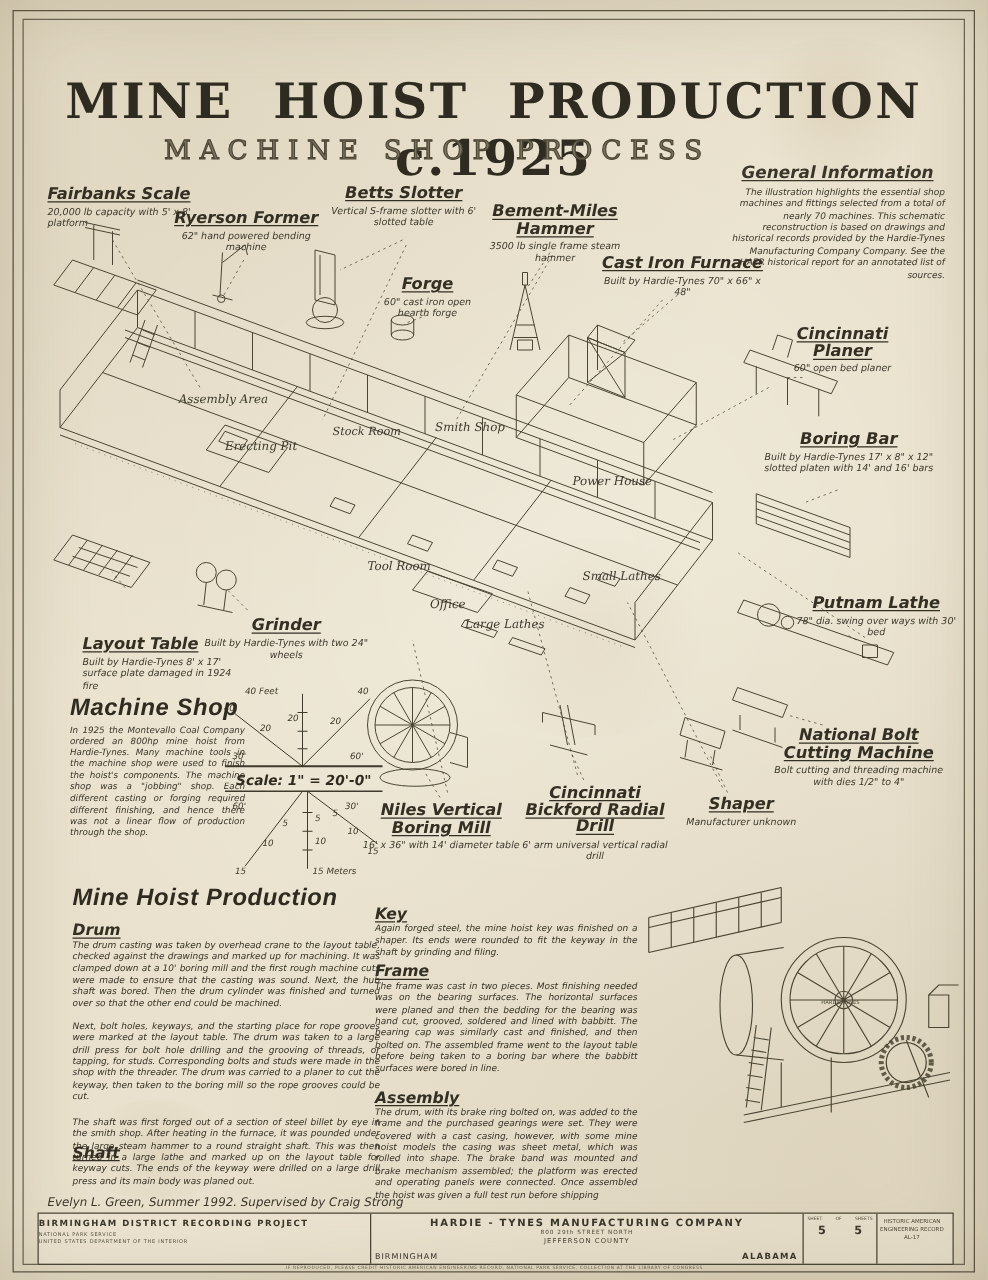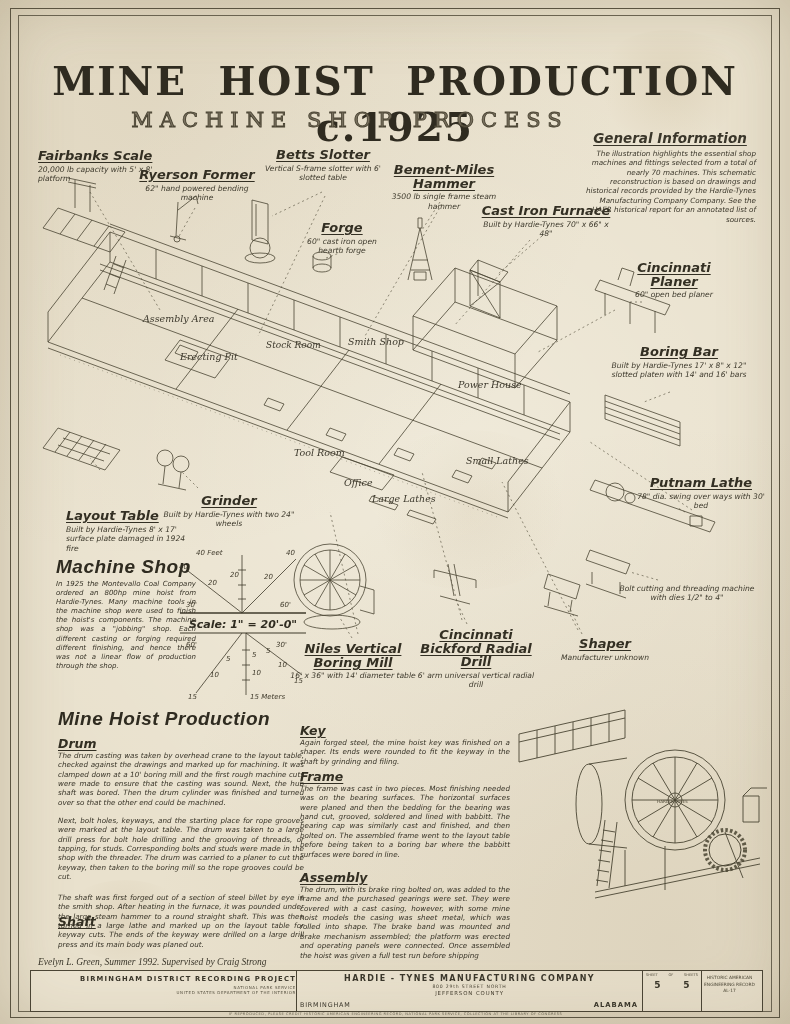--- a/index.html
+++ b/index.html
@@ -43,28 +43,28 @@
     font-size:19px;color:#2f2b20;z-index:3;letter-spacing:.5px;
   }
   .para{position:absolute;font-style:italic;font-size:7.2px;line-height:1.3;text-align:justify;color:#363226;z-index:3;}
   .sec-head{
     position:absolute;font-style:italic;font-weight:bold;font-size:12.5px;
     text-decoration:underline;text-underline-offset:2px;color:#332f23;z-index:3;
   }
   .hoist-cap{position:absolute;left:512px;top:901px;width:244px;text-align:center;z-index:3;}
   .hoist-cap .c{font-family:"DejaVu Serif",serif;font-weight:bold;font-style:italic;font-size:13.5px;color:#2f2b20;}
   .hoist-cap .s{font-style:italic;font-size:7.2px;line-height:1.3;margin-top:2px;}
-  .signature{position:absolute;left:38px;top:957px;font-style:italic;font-size:9.5px;color:#3a362a;z-index:4;font-family:Liberation Serif, serif;}
+  .signature{position:absolute;left:38px;top:957px;font-style:italic;font-size:9.5px;color:#3a362a;z-index:4;}
   
   .tblock{
     position:absolute;left:30px;top:970px;width:731px;height:40px;
     border:1.2px solid #4a4434;display:flex;z-index:4;background:rgba(240,233,216,.4);
   }
   .tcell{border-right:1px solid #4a4434;position:relative;}
-  .tc-project{width:265px;text-align:right;padding-top:4px;}
+  .tc-project{width:265px;text-align:left;padding-top:4px;}
   .tc-project .p1{font-size:6.8px;font-weight:bold;letter-spacing:1.2px;}
   .tc-project .p2{font-size:4px;letter-spacing:.6px;margin-top:2px;color:#55503f;}
   .tc-center{width:345px;text-align:center;padding-top:3px;}
   .tc-center .c1{font-size:8px;font-weight:bold;letter-spacing:1.4px;}
   .tc-center .c2{font-size:4.6px;letter-spacing:.8px;margin-top:1px;color:#4c4736;}
   .tc-center .c3{font-size:5.4px;letter-spacing:.9px;margin-top:1px;color:#453f2f;}
   .tc-center .city{position:absolute;left:3px;bottom:2px;font-size:6.4px;letter-spacing:.8px;}
   .tc-center .state{position:absolute;right:4px;bottom:2px;font-size:6.8px;font-weight:bold;letter-spacing:1px;}
   .tc-sheet{width:58px;display:flex;flex-direction:column;}
   .tc-sheet .labels{display:flex;font-size:3.6px;justify-content:space-between;padding:2px 3px 0 3px;color:#55503f;}
@@ -258,39 +258,40 @@
   </div>
   <div class="callout center" style="left:602px;top:345px;width:154px;">
     <div class="t">Boring Bar</div>
     <div class="d">Built by Hardie-Tynes 17' x 8" x 12" slotted platen with 14' and 16' bars</div>
   </div>
   <div class="callout center" style="left:634px;top:476px;width:134px;">
     <div class="t">Putnam Lathe</div>
     <div class="d">78" dia. swing over ways with 30' bed</div>
   </div>
   <div class="callout center" style="left:612px;top:582px;width:150px;">
+    <div class="t">National Bolt Cutting Machine</div>
     <div class="d">Bolt cutting and threading machine with dies 1/2" to 4"</div>
   </div>
   <div class="callout" style="left:66px;top:477px;width:126px;margin-top:32px;">
     <div class="t">Layout Table</div>
     <div class="d">Built by Hardie-Tynes 8' x 17' surface plate damaged in 1924 fire</div>
   </div>
   <div class="callout center" style="left:158px;top:494px;width:142px;">
     <div class="t">Grinder</div>
     <div class="d">Built by Hardie-Tynes with two 24" wheels</div>
   </div>
   <div class="callout center" style="left:290px;top:642px;width:126px;">
     <div class="t">Niles Vertical Boring Mill</div>
     <div class="d">16' x 36" with 14' diameter table</div>
   </div>
   <div class="callout center" style="left:415px;top:628px;width:122px;">
     <div class="t">Cincinnati Bickford Radial Drill</div>
     <div class="d">6' arm universal vertical radial drill</div>
   </div>
-  <div class="callout center" style="left:545px;top:637px;width:96px;margin-left:12px;">
+  <div class="callout center" style="left:545px;top:637px;width:96px;">
     <div class="t">Shaper</div>
     <div class="d">Manufacturer unknown</div>
   </div>
 
   <div class="ginfo">
     <span class="t">General Information</span>
     <div class="d">The illustration highlights the essential shop machines and fittings selected from a total of nearly 70 machines. This schematic reconstruction is based on drawings and historical records provided by the Hardie-Tynes Manufacturing Company Company. See the HAER historical report for an annotated list of sources.</div>
   </div>
 
   <div class="shop-head" style="left:56px;top:556px;">Machine Shop</div>

